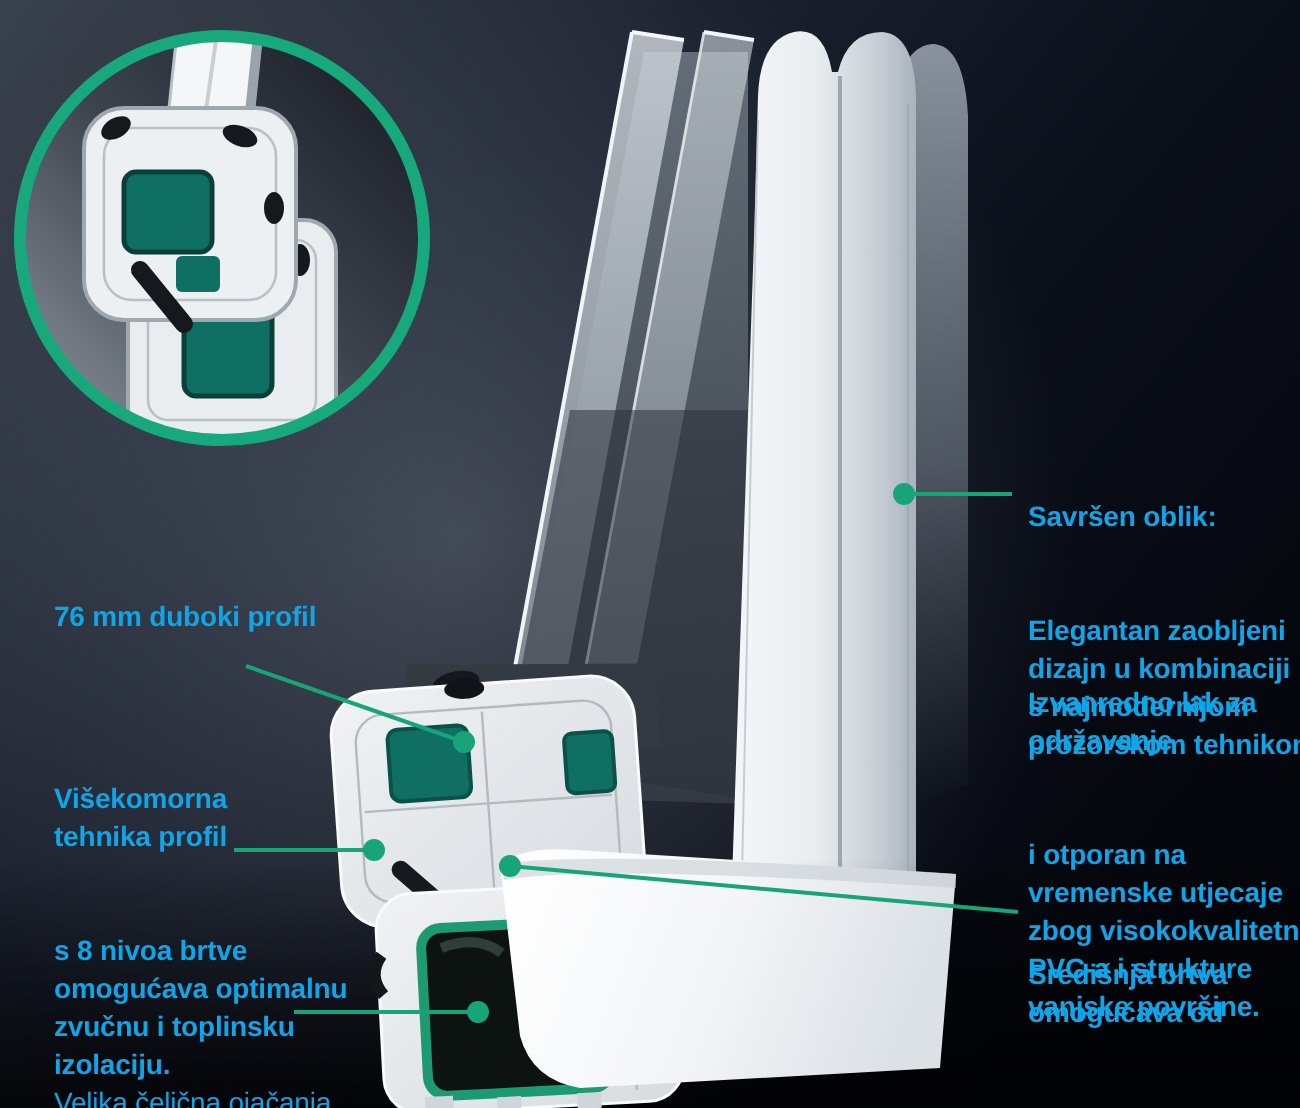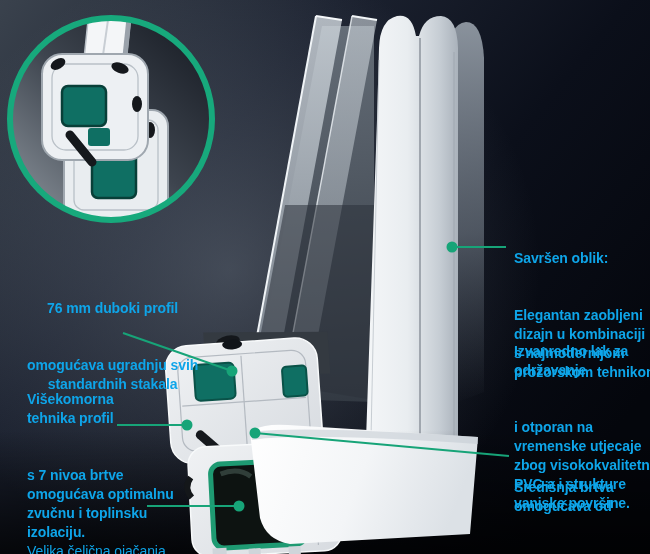--- a/index.html
+++ b/index.html
@@ -181,30 +181,28 @@
     <circle cx="187" cy="425" r="5.5" stroke="none"></circle>
     <line x1="147" y1="506" x2="239" y2="506"></line>
     <circle cx="239" cy="506" r="5.5" stroke="none"></circle>
     <line x1="452" y1="247" x2="506" y2="247"></line>
     <circle cx="452" cy="247" r="5.5" stroke="none"></circle>
     <line x1="255" y1="433" x2="509" y2="456"></line>
     <circle cx="255" cy="433" r="5.5" stroke="none"></circle>
   </g>
 </svg>
 
-  <div class="anno L" style="top:261px;text-align:center;">
+  <div class="anno L" style="top:261px;">
     <div class="t">76 mm duboki profil</div>
-    <div class="b">omogućava ugradnju svih
-standardnih stakala</div>
   </div>
 
   <div class="anno L" style="top:352px;">
     <div class="t">Višekomorna
 tehnika profil</div>
-    <div class="b">s 7 nivoa brtve
+    <div class="b">s 8 nivoa brtve
 omogućava optimalnu
 zvučnu i toplinsku
 izolaciju.</div>
   </div>
 
   <div class="anno L semib" style="top:466px;">
     <div class="t"></div>
     <div class="b">Velika čelična ojačanja
 jamče sigurnu i
 dugotrajnu funkciju.</div>

